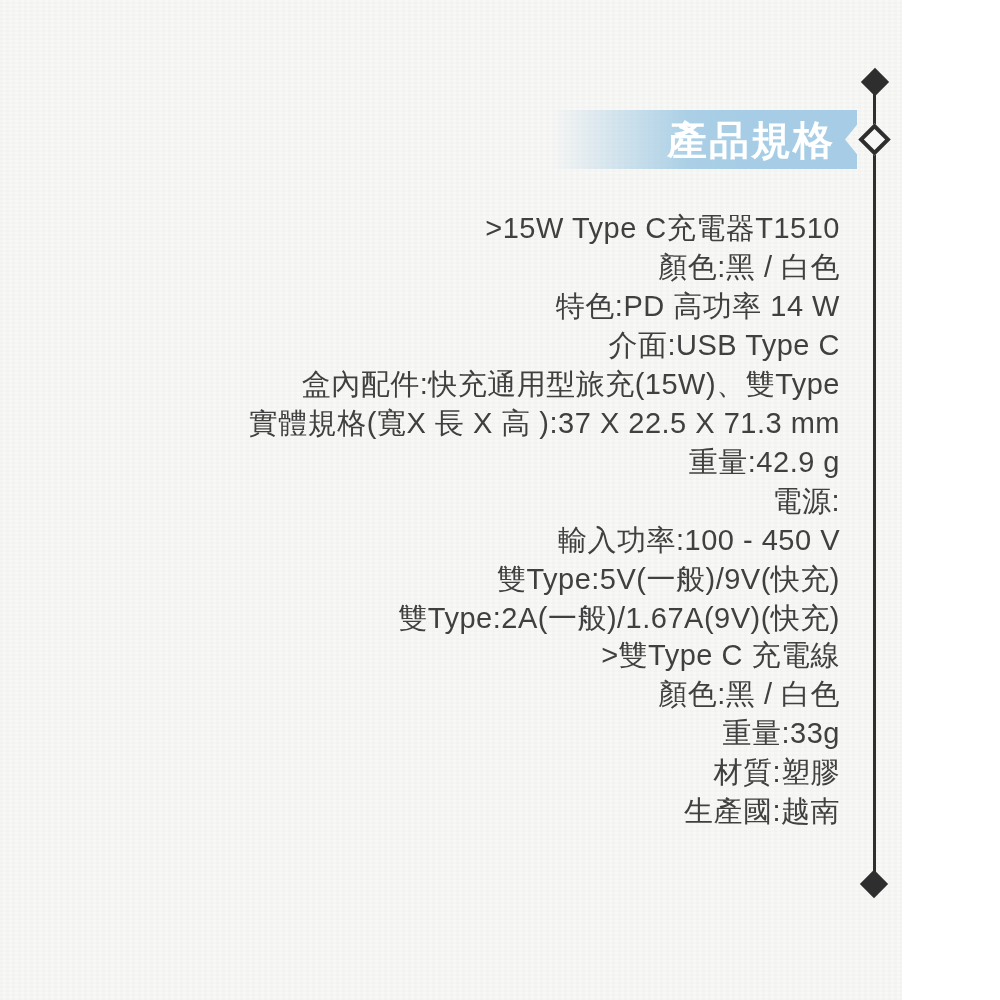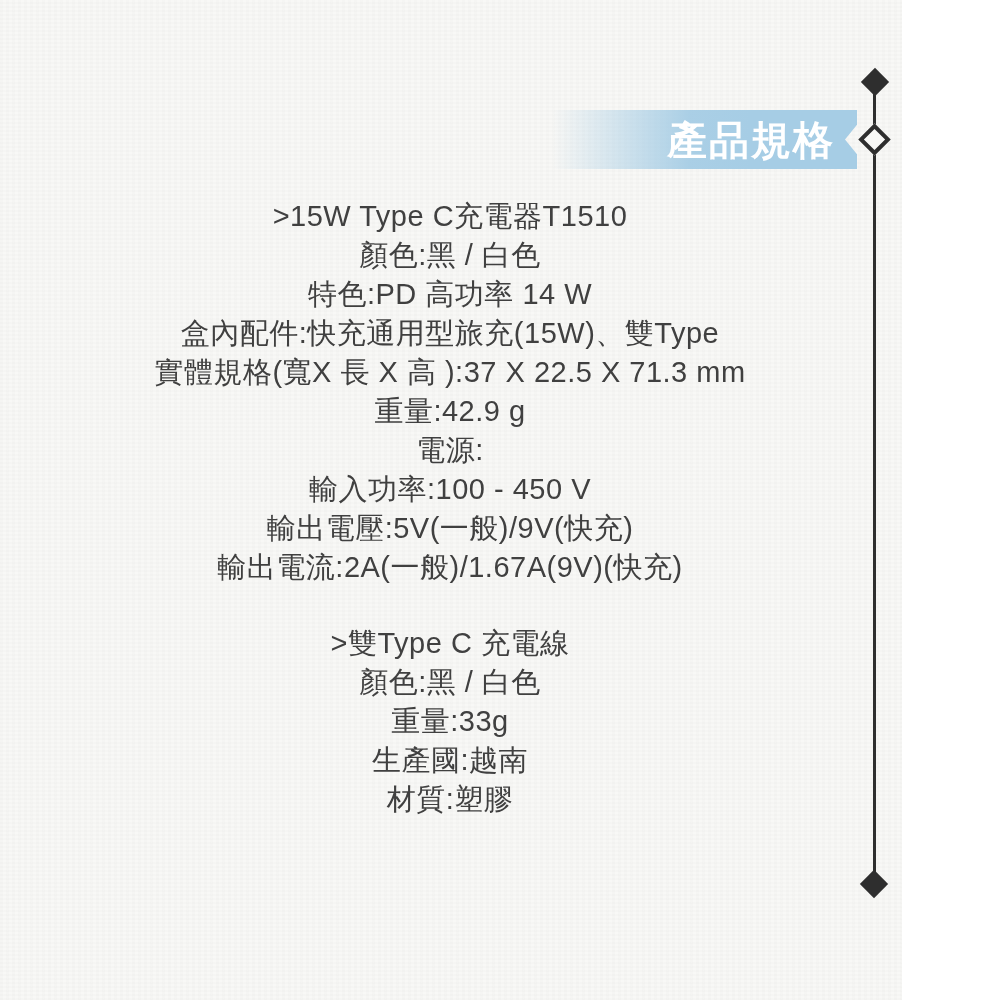--- a/index.html
+++ b/index.html
@@ -79,26 +79,27 @@
     letter-spacing: 2px;
     line-height: 1;
     white-space: nowrap;
   }
 
   
   .spec-block {
     position: absolute;
     left: 60px;
     width: 780px;
-    text-align: center;
+    text-align: right;
     color: #404040;
     font-size: 29px;
     line-height: 39px;
     letter-spacing: 0.5px;
     white-space: nowrap;
+    margin-top: 12px;
   }
   .spec-block.charger { top: 197px; }
   .spec-block.cable   { top: 624px; }
   .spec-line { height: 39px; }
 </style>
 </head>
 <body>
 
 <div class="page">
 
@@ -108,30 +109,31 @@
   <div class="diamond filled bottom"></div>
 
   <div class="banner">
     <span class="banner-title">產品規格</span>
   </div>
 
   <div class="spec-block charger">
     <div class="spec-line">&gt;15W Type C充電器T1510</div>
     <div class="spec-line">顏色:黑 / 白色</div>
     <div class="spec-line">特色:PD 高功率 14 W</div>
+    <div class="spec-line">介面:USB Type C</div>
     <div class="spec-line">盒內配件:快充通用型旅充(15W)、雙Type</div>
     <div class="spec-line">實體規格(寬X 長 X 高 ):37 X 22.5 X 71.3 mm</div>
     <div class="spec-line">重量:42.9 g</div>
     <div class="spec-line">電源:</div>
     <div class="spec-line">輸入功率:100 - 450 V</div>
-    <div class="spec-line">輸出電壓:5V(一般)/9V(快充)</div>
-    <div class="spec-line">輸出電流:2A(一般)/1.67A(9V)(快充)</div>
+    <div class="spec-line">雙Type:5V(一般)/9V(快充)</div>
+    <div class="spec-line">雙Type:2A(一般)/1.67A(9V)(快充)</div>
   </div>
 
   <div class="spec-block cable">
     <div class="spec-line">&gt;雙Type C 充電線</div>
     <div class="spec-line">顏色:黑 / 白色</div>
     <div class="spec-line">重量:33g</div>
+    <div class="spec-line">材質:塑膠</div>
     <div class="spec-line">生產國:越南</div>
-    <div class="spec-line">材質:塑膠</div>
   </div>
 
 </div>
 
 </body></html>

